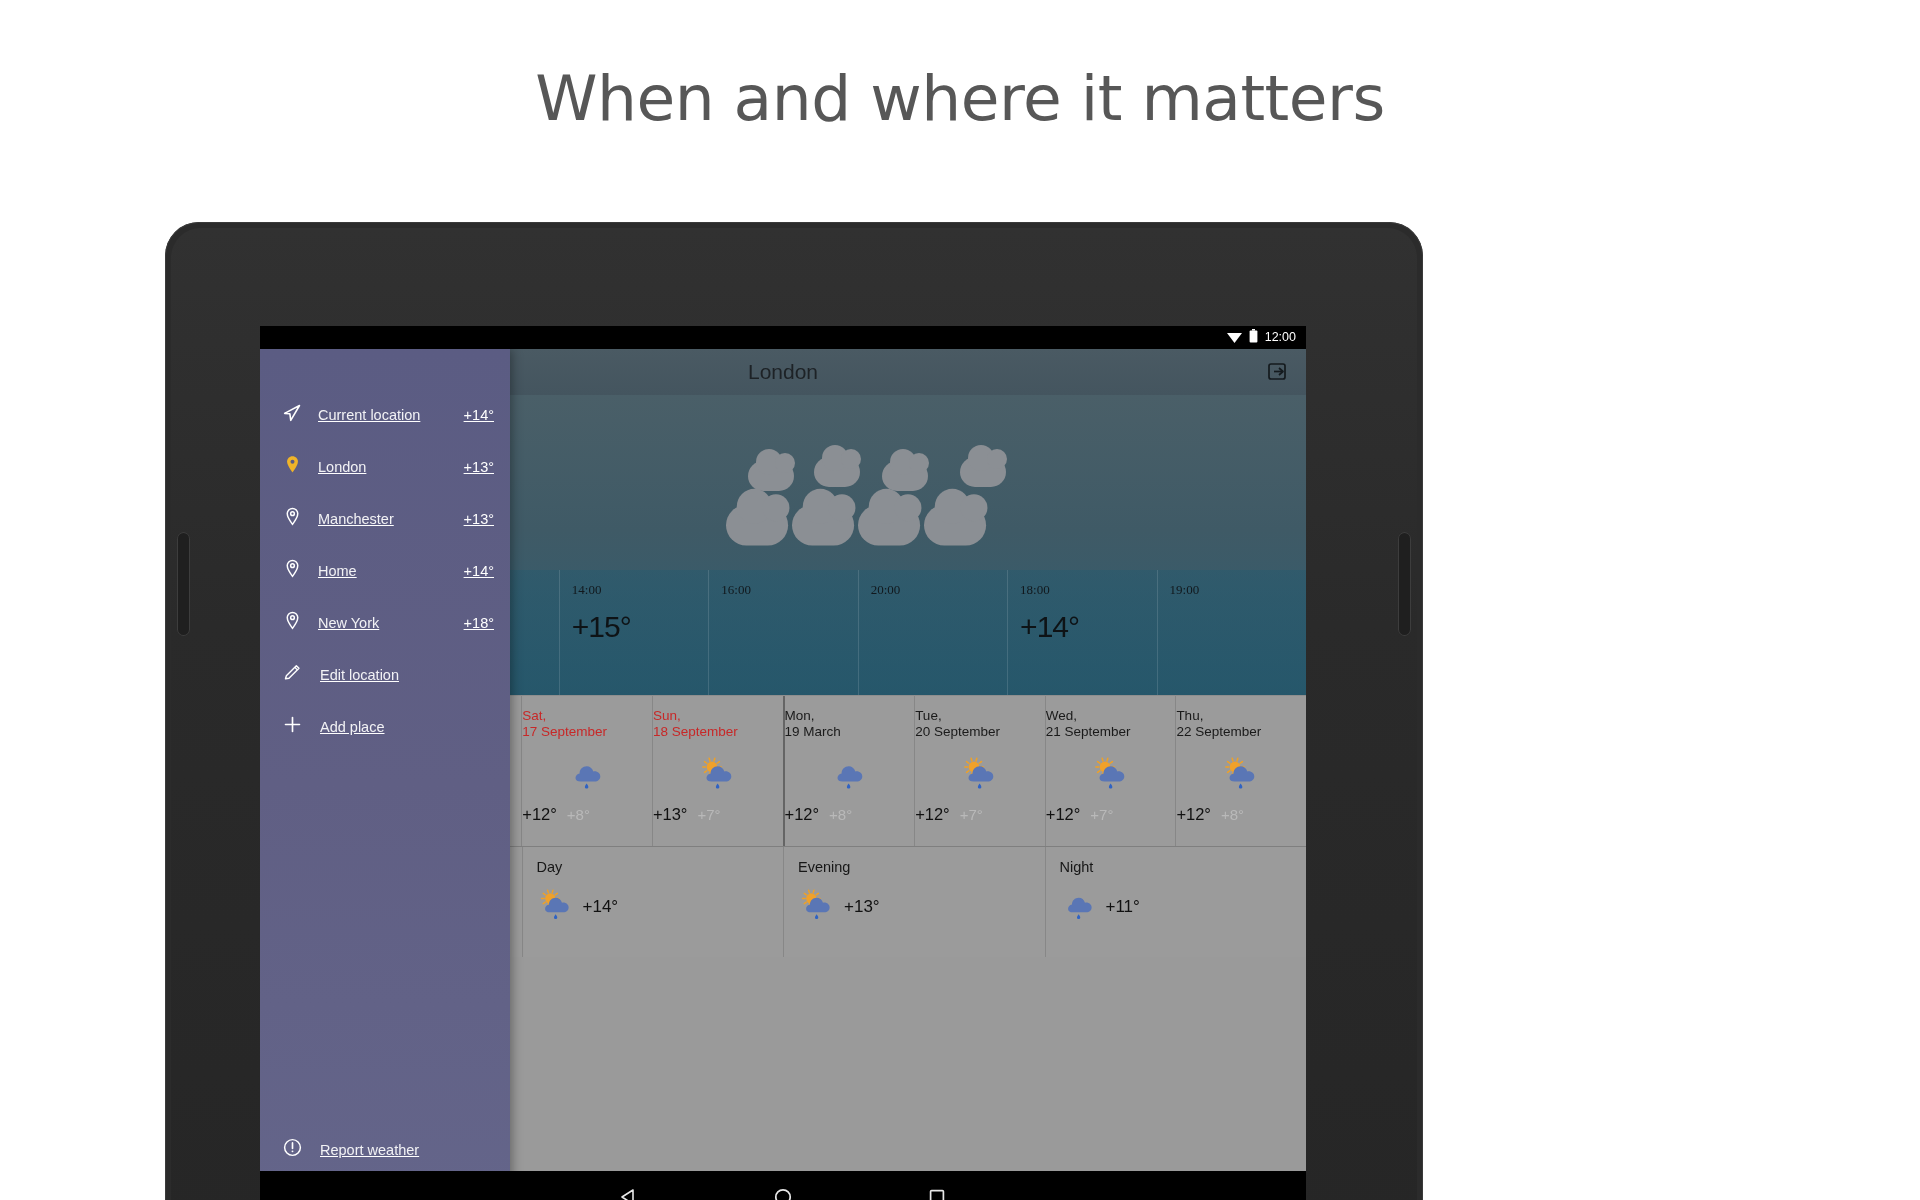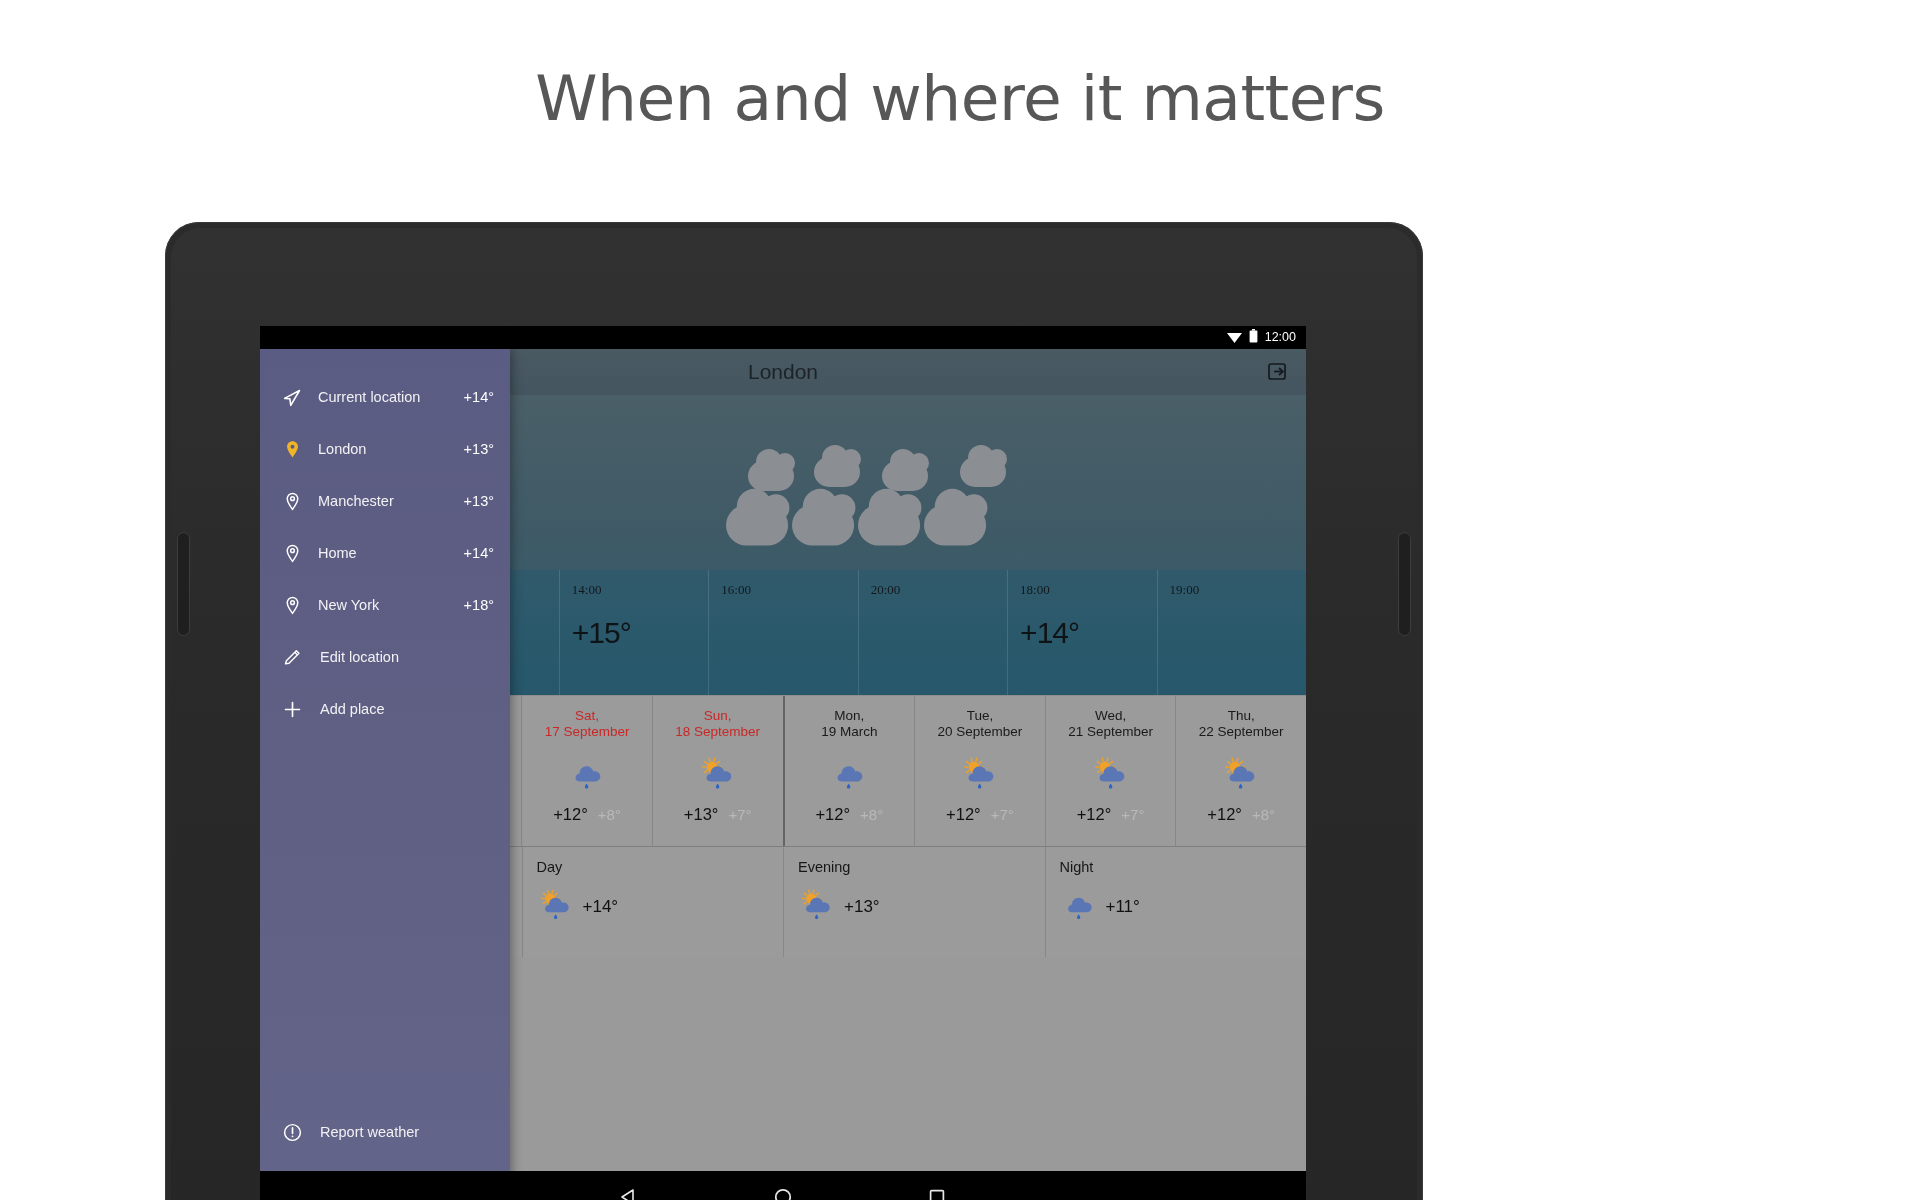--- a/index.html
+++ b/index.html
@@ -89,29 +89,29 @@
     position:absolute;left:0;bottom:0;width:100%;height:125px;
     background:linear-gradient(180deg,rgba(40,90,110,.55) 0%,rgba(35,85,105,.75) 100%);
     display:flex;
   }
   .hr{
     position:relative;flex:1;border-left:1px solid rgba(255,255,255,.13);
     padding:12px 0 0 12px;box-sizing:border-box;
   }
   .hr:first-child{border-left:1px solid rgba(255,255,255,.13);}
   .hr .hr-time{font-size:13px;color:#101519;opacity:.95;font-family:Liberation Serif, serif;}
-  .hr .hr-temp{position:absolute;left:12px;top:40px;font-size:30px;color:#0e1316;font-weight:400;letter-spacing:-1px;margin-top:6px;}
+  .hr .hr-temp{position:absolute;left:12px;top:40px;font-size:30px;color:#0e1316;font-weight:400;letter-spacing:-1px;}
 
   .daily{
     display:flex;height:150px;background:#9b9b9b;
     border-top:1px solid rgba(0,0,0,.08);
   }
   .day{
     position:relative;flex:1;border-left:1px solid rgba(0,0,0,.13);
-    display:flex;flex-direction:column;align-items:center;padding-top:12px;
+    display:flex;flex-direction:column;padding-top:12px;
     box-sizing:border-box;
   }
   .day.weekstart{border-left:2px solid rgba(0,0,0,.35);}
   .day-dow{font-size:13.5px;color:#1a1a1a;line-height:1.18;}
   .day-date{font-size:13.5px;color:#1a1a1a;line-height:1.18;}
   .day.weekend .day-dow,.day.weekend .day-date{color:#c72828;}
   .day-icon{margin-top:17px;height:40px;display:flex;align-items:flex-start;justify-content:center;}
   .day-temps{position:absolute;bottom:22px;display:flex;gap:10px;align-items:baseline;}
   .t-hi{font-size:16.5px;color:#111;}
   .t-lo{font-size:15px;color:#b9b9b9;}
@@ -130,22 +130,22 @@
 
   
   .drawer{
     position:absolute;left:0;top:0;width:250px;height:100%;
     background:linear-gradient(180deg,#5b5c83 0%,#605f84 50%,#64658a 100%);
     box-shadow:2px 0 10px rgba(0,0,0,.35);
     z-index:5;overflow:hidden;
   }
   .drawer-list{padding-top:22px;}
   .drow{
-    display:flex;align-items:center;height:52px;padding:0 16px 0 19px;
-    box-sizing:border-box;color:#fff;
+    display:flex;align-items:flex-end;height:52px;padding:0 16px 0 19px;
+    box-sizing:border-box;color:#fff;text-decoration:underline;
   }
   .drow .di{width:26px;display:flex;align-items:center;justify-content:center;flex:0 0 26px;}
   .drow .dlabel{flex:1;font-size:14.5px;margin-left:13px;color:#f2f2f5;}
   .drow .dtemp{font-size:14.5px;color:#fff;font-weight:400;}
   .drow.action .dlabel{margin-left:15px;}
   .drawer-bottom{position:absolute;left:0;bottom:12px;width:100%;}
 
   
   .navbar{
     position:absolute;left:0;bottom:0;width:100%;height:51px;background:#000;

